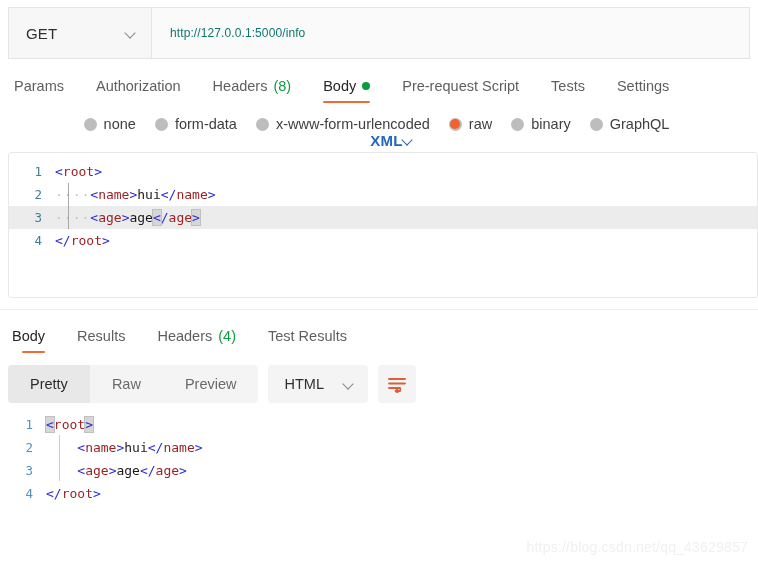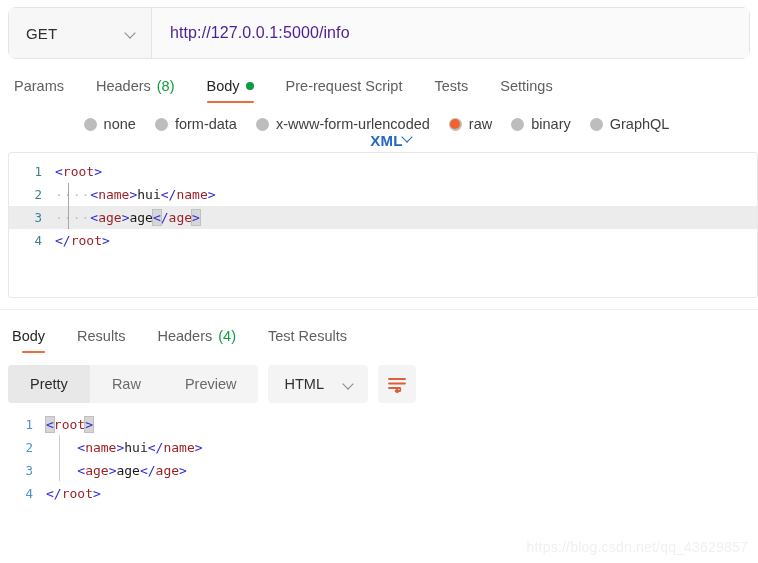--- a/index.html
+++ b/index.html
@@ -16,21 +16,21 @@
     position: relative;
   }
 
   
   .urlbar {
     display: flex;
     align-items: stretch;
     height: 52px;
     margin: 7px 8px 0 8px;
     border: 1px solid #e4e4e4;
-    border-radius: 8px;
+    border-radius: 0;
     background: #fafafa;
     box-sizing: border-box;
   }
   .method-select {
     width: 143px;
     display: flex;
     align-items: center;
     justify-content: space-between;
     padding: 0 14px 0 17px;
     background: #f7f7f7;
@@ -60,22 +60,22 @@
     transform: rotate(45deg);
   }
   .chev.blue::before {
     border-color: #2268c4;
   }
   .url-input {
     flex: 1;
     display: flex;
     align-items: center;
     padding-left: 18px;
-    font-size: 16px;
-    color: #4c1d95;
+    font-size: 12px;
+    color: #0f766e;
     background: #fafafa;
     border-radius: 0 4px 4px 0;
     cursor: text;
     letter-spacing: .1px;
   }
 
   
   .req-tabs {
     display: flex;
     align-items: flex-end;
@@ -148,20 +148,21 @@
   }
   .radio.selected::after {
     content: "";
     position: absolute;
     inset: -0.5px;
     border-radius: 50%;
     background: #f2622d;
   }
   .lang-select {
     display: flex;
+    align-items: center;
     margin-left: 12px;
     cursor: pointer;
   }
   .lang-label {
     font-size: 15px;
     color: #2268c4;
     font-weight: bold;
     letter-spacing: .3px;
   }
 
@@ -329,20 +330,23 @@
   <div class="url-input">
     <span>http://127.0.0.1:5000/info</span>
   </div>
 </div>
 
 <div class="req-tabs" id="req-tabs">
     <div class="tab">
       <span>Params</span>
     </div>
     <div class="tab">
+      <span>Authorization</span>
+    </div>
+    <div class="tab">
       <span>Headers</span>
       <span class="count-green">(8)</span>
     </div>
     <div class="tab active">
       <span>Body</span>
       <span class="dot-green"></span>
     </div>
     <div class="tab">
       <span>Pre-request Script</span>
     </div>

